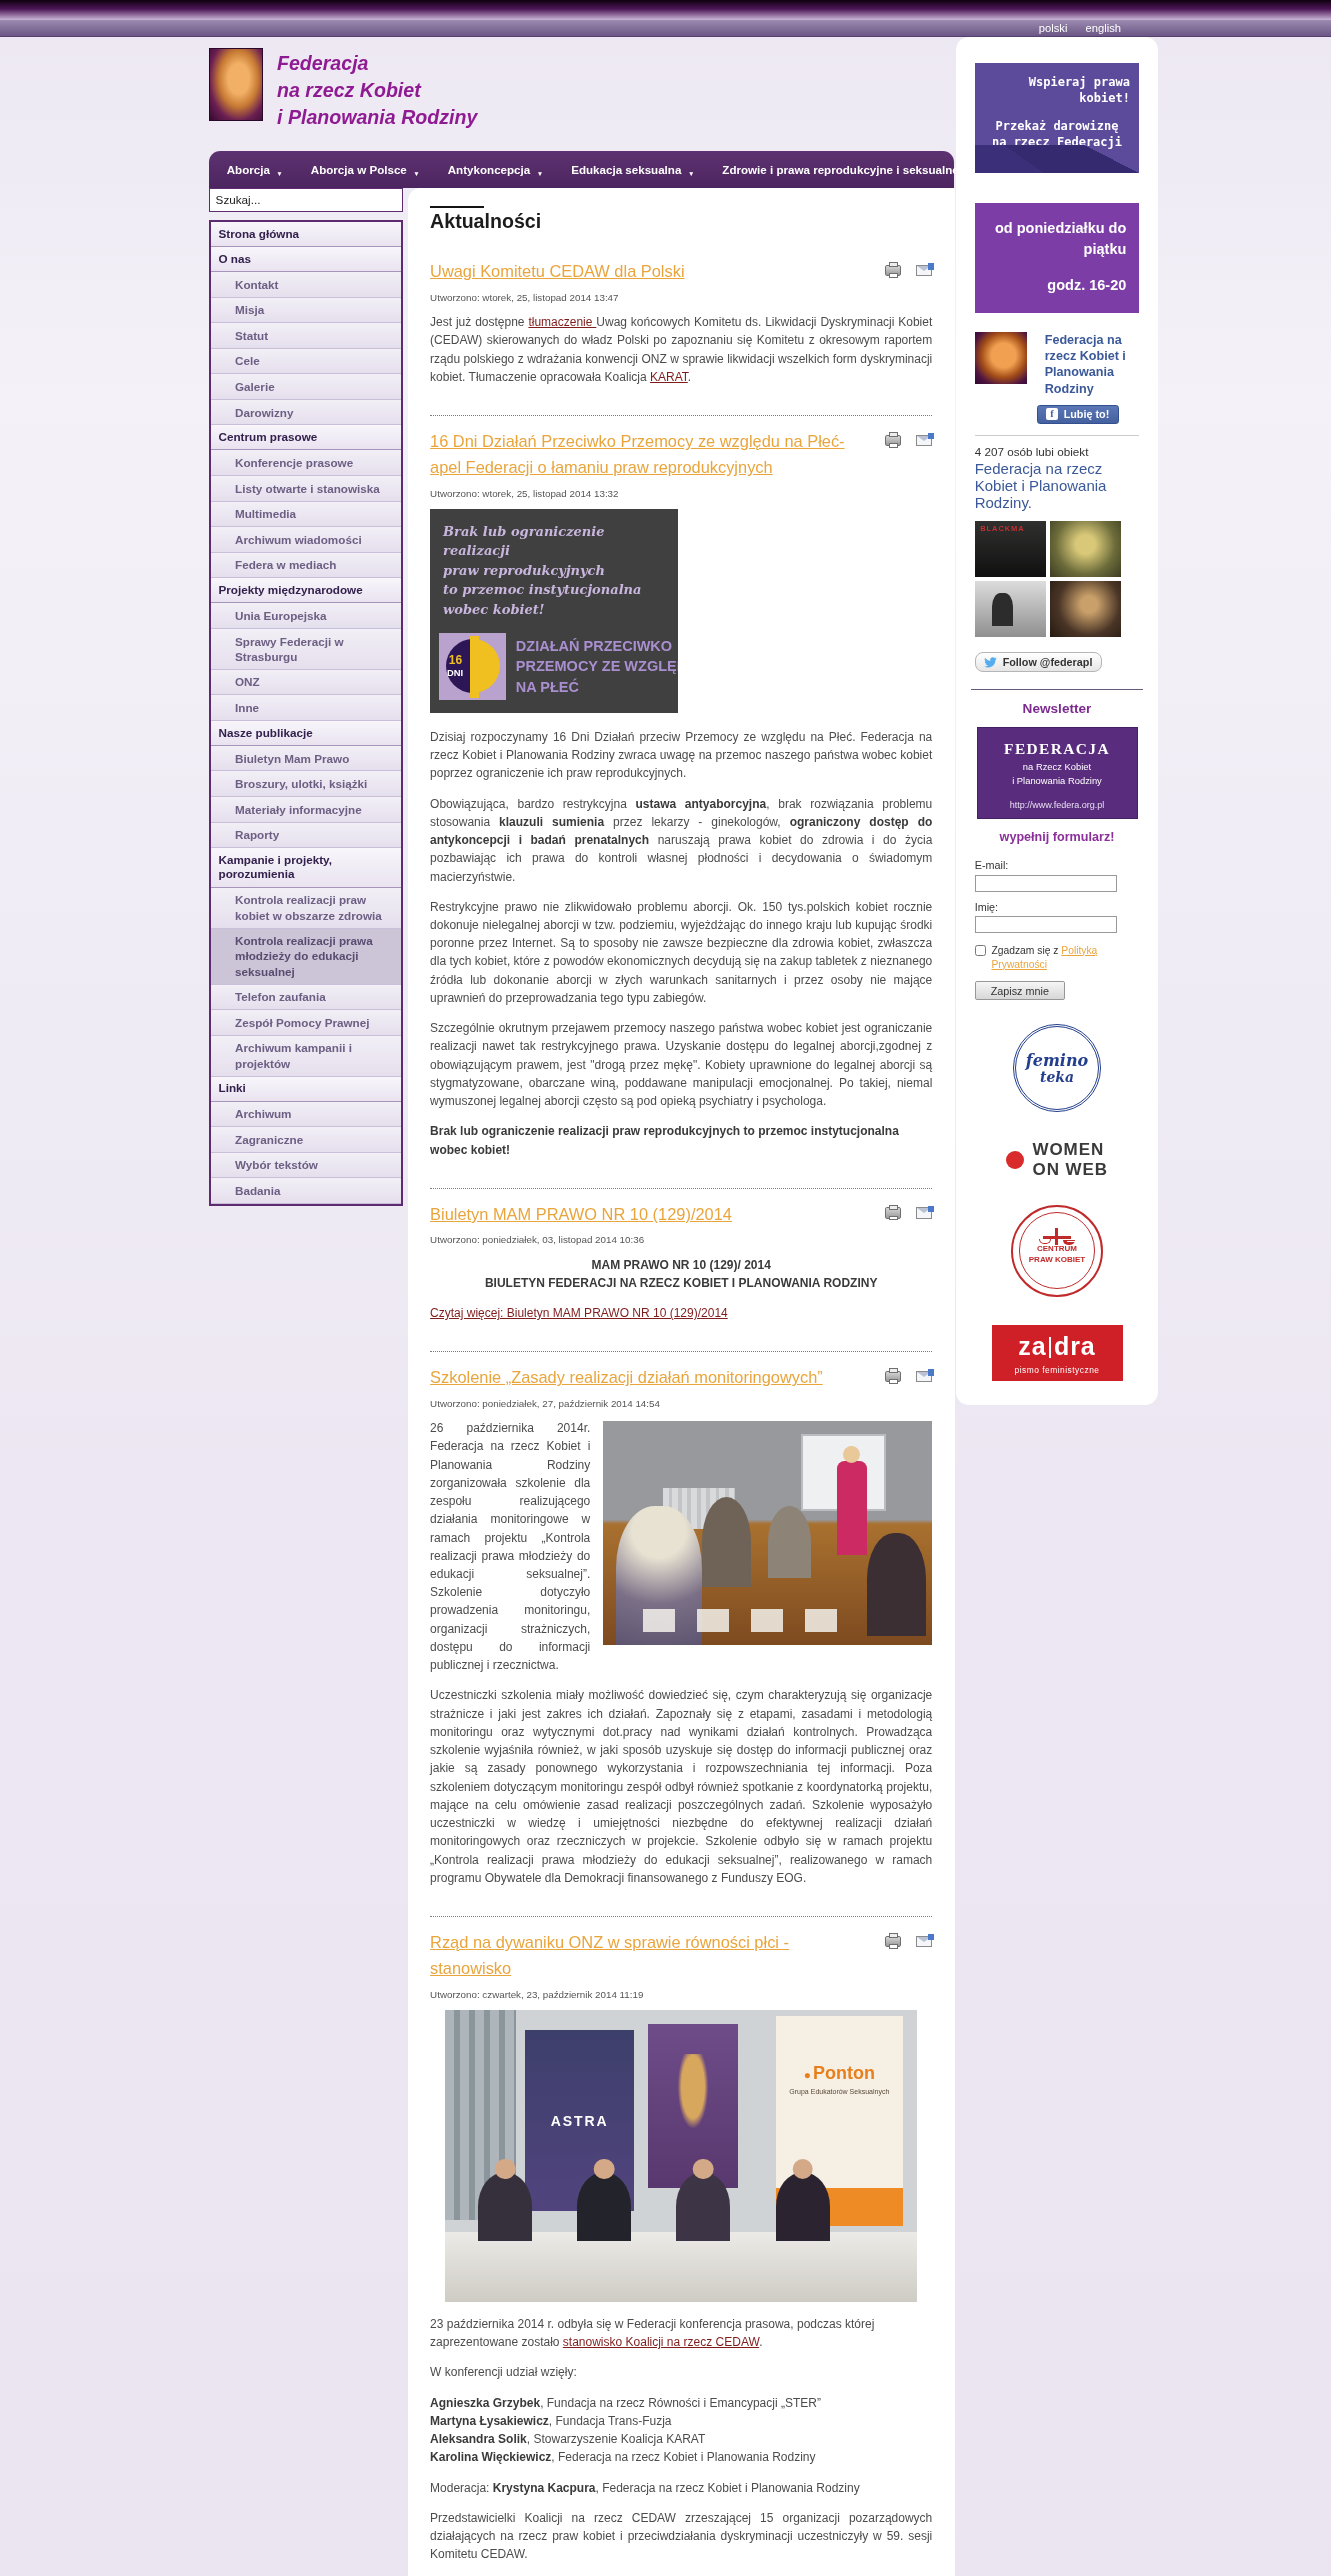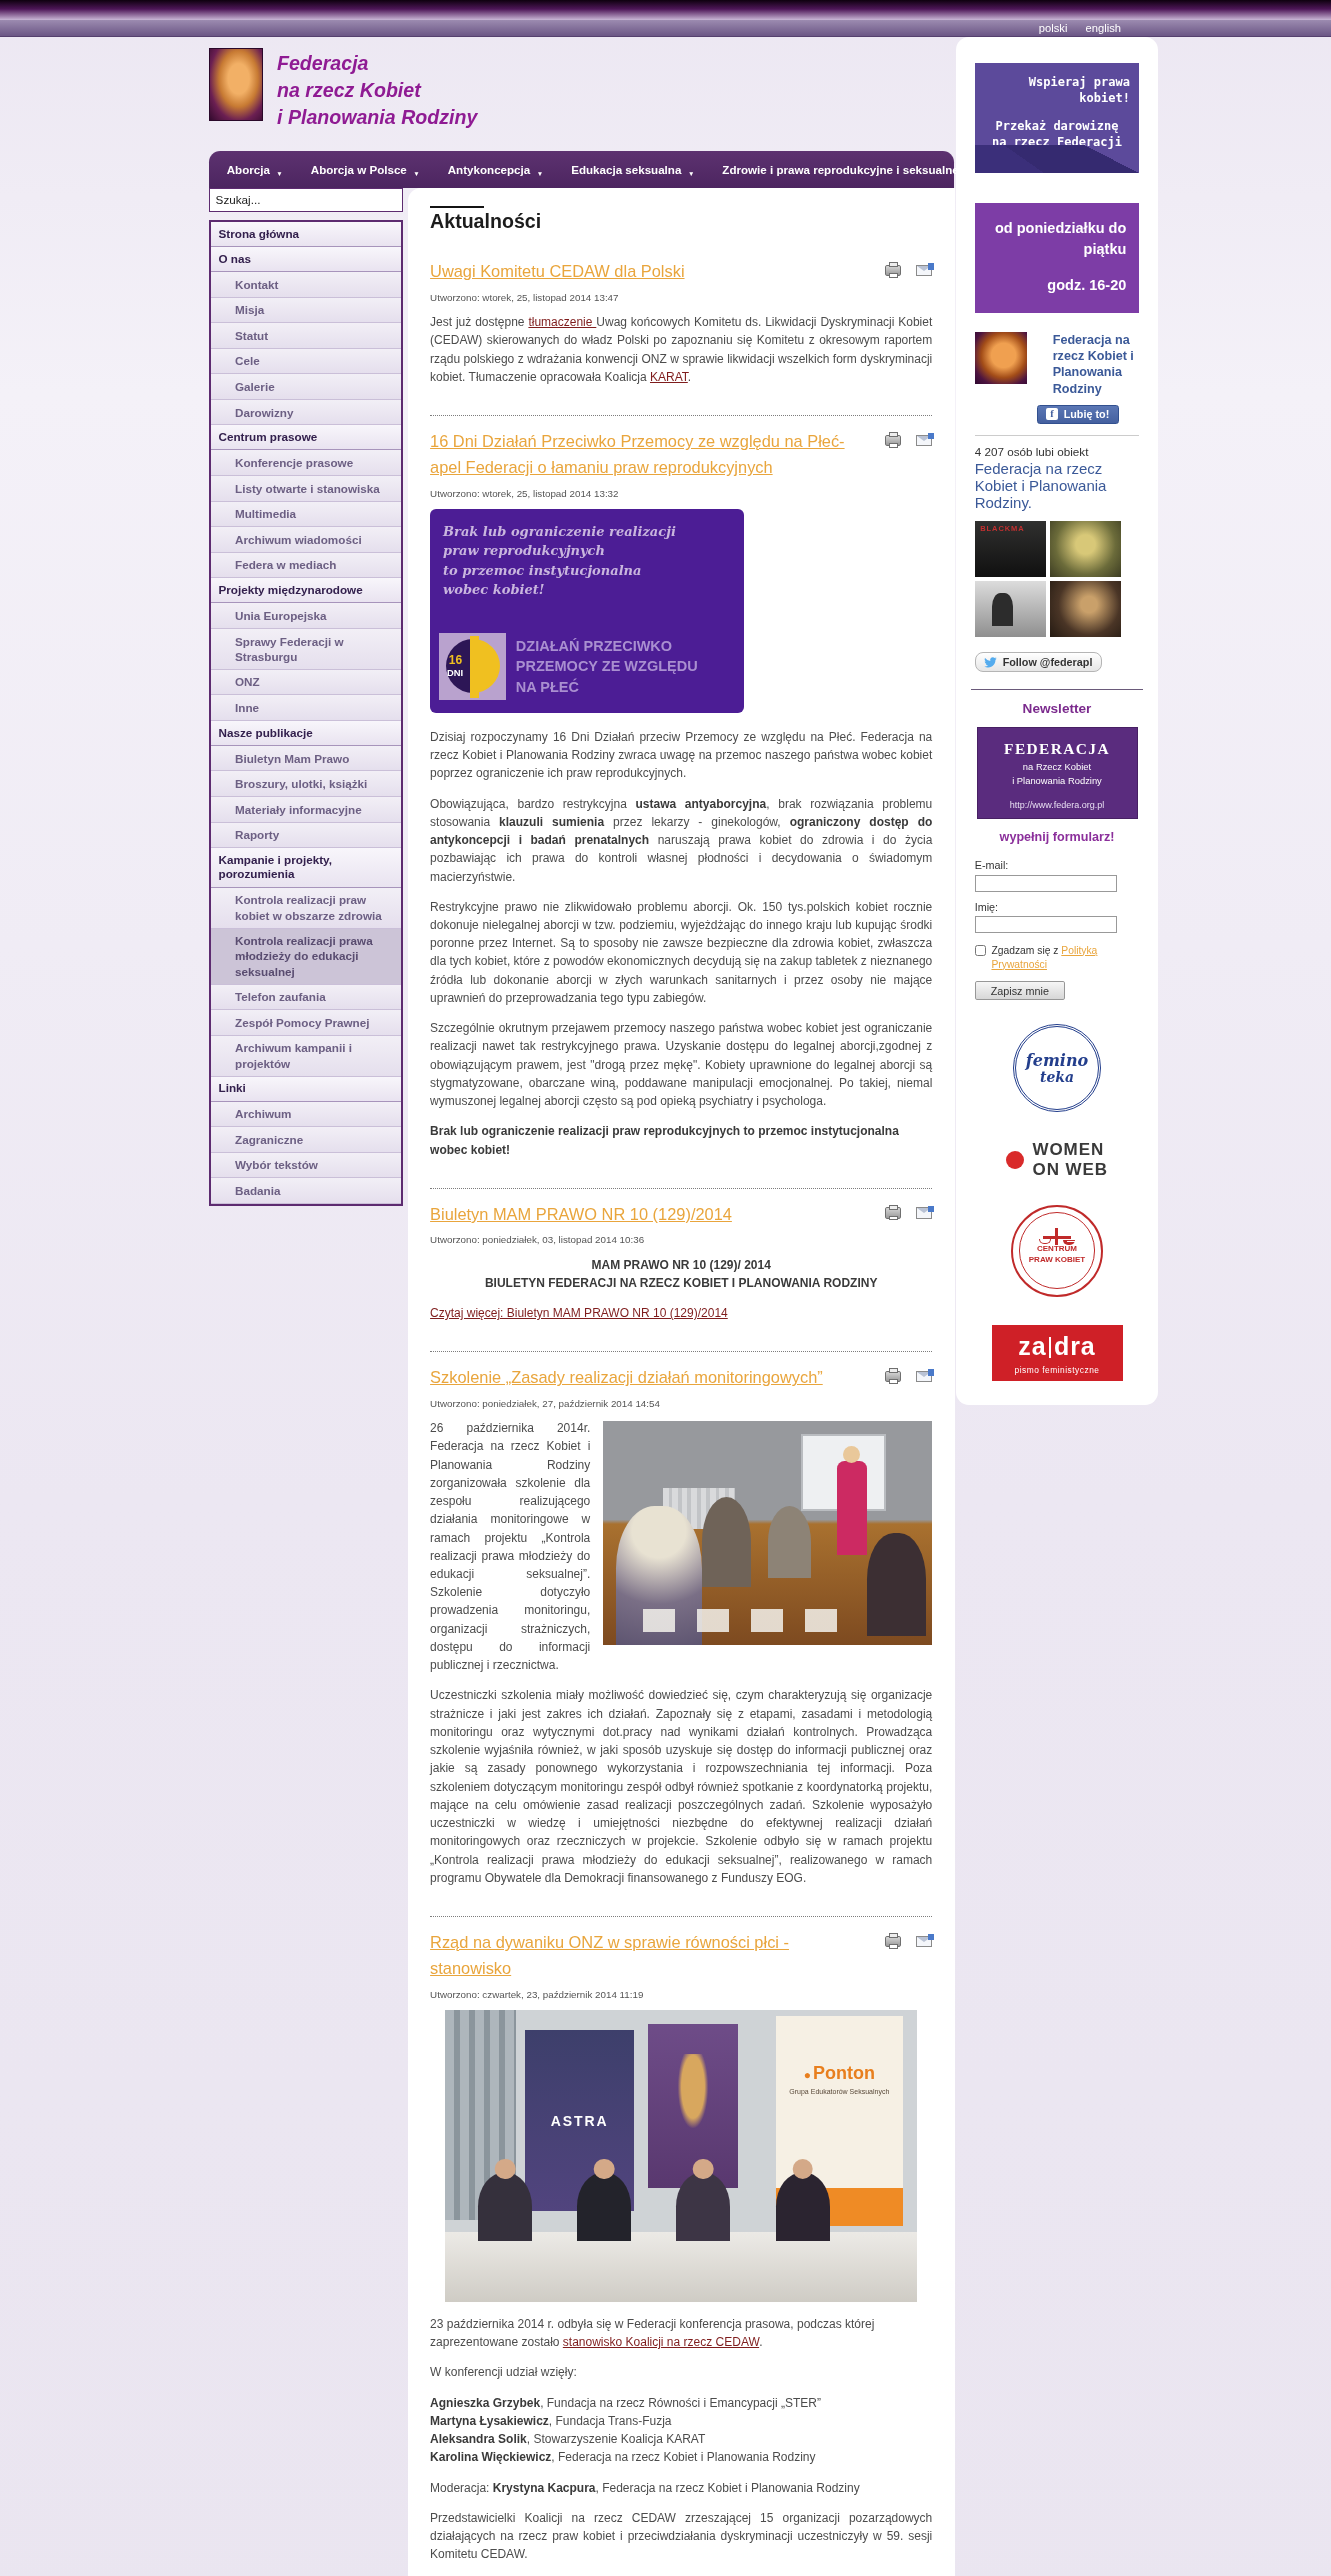--- a/index.html
+++ b/index.html
@@ -62,21 +62,21 @@
                        border-right:7.5px solid transparent; border-top:5.6px solid #b9c2d4; }
   .icon-mail::after { content:""; position:absolute; right:-2.8px; top:-2.8px; width:6.5px; height:6.5px; background:#4a79c9; }
   .a-meta { font-size:9.8px; color:#555; margin:8.4px 0 10.3px; }
   p.body { font-size:12px; color:#4c4c4c; line-height:1.52; margin:0 0 12px; text-align:justify; }
   p.body.nj { text-align:left; }
   p.body b { color:#3a3a3a; }
   a.inline { color:#7f1d1d; text-decoration:underline; }
   .center-bold { text-align:center; font-weight:bold; color:#3a3a3a; font-size:12px; line-height:1.55; margin:1.9px 0 11.2px; }
 
   
-  .banner16 { width:314px; height:204px; background:#4c1d95; margin:1.9px 0 15px; position:relative; overflow:hidden;border-radius:6px; }
+  .banner16 { width:248px; height:204px; background:#404040; margin:1.9px 0 15px; position:relative; overflow:hidden; }
   .b16-msg { font-family:"DejaVu Serif", serif; font-style:italic; font-weight:bold; color:#c9b6de;
              font-size:13px; line-height:1.5; padding:13px 13px 0; white-space:pre-line; }
   .b16-row { position:absolute; left:9.4px; bottom:13px; display:flex; align-items:center; gap:9.4px; }
   .b16-logo { width:67px; height:67px; background:#b9a2ce; position:relative; flex:none; }
   .b16-circle { position:absolute; left:6.5px; top:6.5px; width:54px; height:54px; border-radius:50%;
                 background:linear-gradient(90deg, #2d1656 0 52%, #f0c020 52%); }
   .b16-bar { position:absolute; left:31px; top:2.8px; width:8.4px; height:62px; background:#f0c020; }
   .b16-num { position:absolute; left:9.4px; top:20.6px; color:#f0c020; font-weight:bold; font-size:12px; z-index:2; }
   .b16-dni { position:absolute; left:7.5px; top:34px; color:#fff; font-weight:bold; font-size:9.4px; z-index:2; }
   .b16-campaign { color:#a98fd0; font-weight:bold; font-size:14.5px; line-height:1.4; width:204px; text-transform:uppercase; }
@@ -128,21 +128,21 @@
   .zig { position:absolute; left:0; right:0; bottom:0; height:28px;
          background:conic-gradient(from 205deg at 12% 100%, #2c2163 0 42deg, transparent 42deg),
                     conic-gradient(from 250deg at 42% 100%, #3b2f7a 0 55deg, transparent 55deg),
                     conic-gradient(from 215deg at 72% 100%, #221a4e 0 46deg, transparent 46deg),
                     conic-gradient(from 245deg at 100% 100%, #352a70 0 52deg, transparent 52deg); }
   .hours-box { margin-top:30px; background:#7d3da6; color:#fff; font-weight:bold; font-size:14.5px;
                text-align:right; padding:15px 13px 17px; line-height:1.45; }
   .hours-l2 { margin-top:15px;text-align:right; }
 
   .fb-widget { margin-top:18.7px; }
-  .fb-head { display:flex; gap:26px; }
+  .fb-head { display:flex; gap:18px; }
   .fb-thumb { width:52px; height:52px; flex:none;
               background:radial-gradient(circle at 55% 45%, #f0a050 0 30%, #a34d18 55%, #4d1440 78%, #2e0830); }
   .fb-name { color:#3b5998; font-weight:bold; font-size:12.6px; line-height:1.3; }
   .fb-like-btn { display:inline-flex; align-items:center; gap:5.6px; margin:7.5px 0 0 62px; background:linear-gradient(#5b77b5,#44609f);
                  color:#fff; font-size:10.8px; font-weight:bold; border:0.9px solid #32508f; border-radius:2.8px; padding:2.8px 8.4px; }
   .fb-f { background:#fff; color:#44609f; width:12px; height:12px; border-radius:1.9px; text-align:center;
           font-weight:bold; font-size:10.3px; line-height:12px; font-family:"Liberation Serif", serif; }
   .fb-divider { border-top:0.9px solid #ccc; margin:11.2px 0 7.5px; }
   .fb-likes { font-size:11.7px; color:#333; line-height:1.4; }
   .fb-likes-link { color:#3b5998; text-decoration:none; display:block; }

